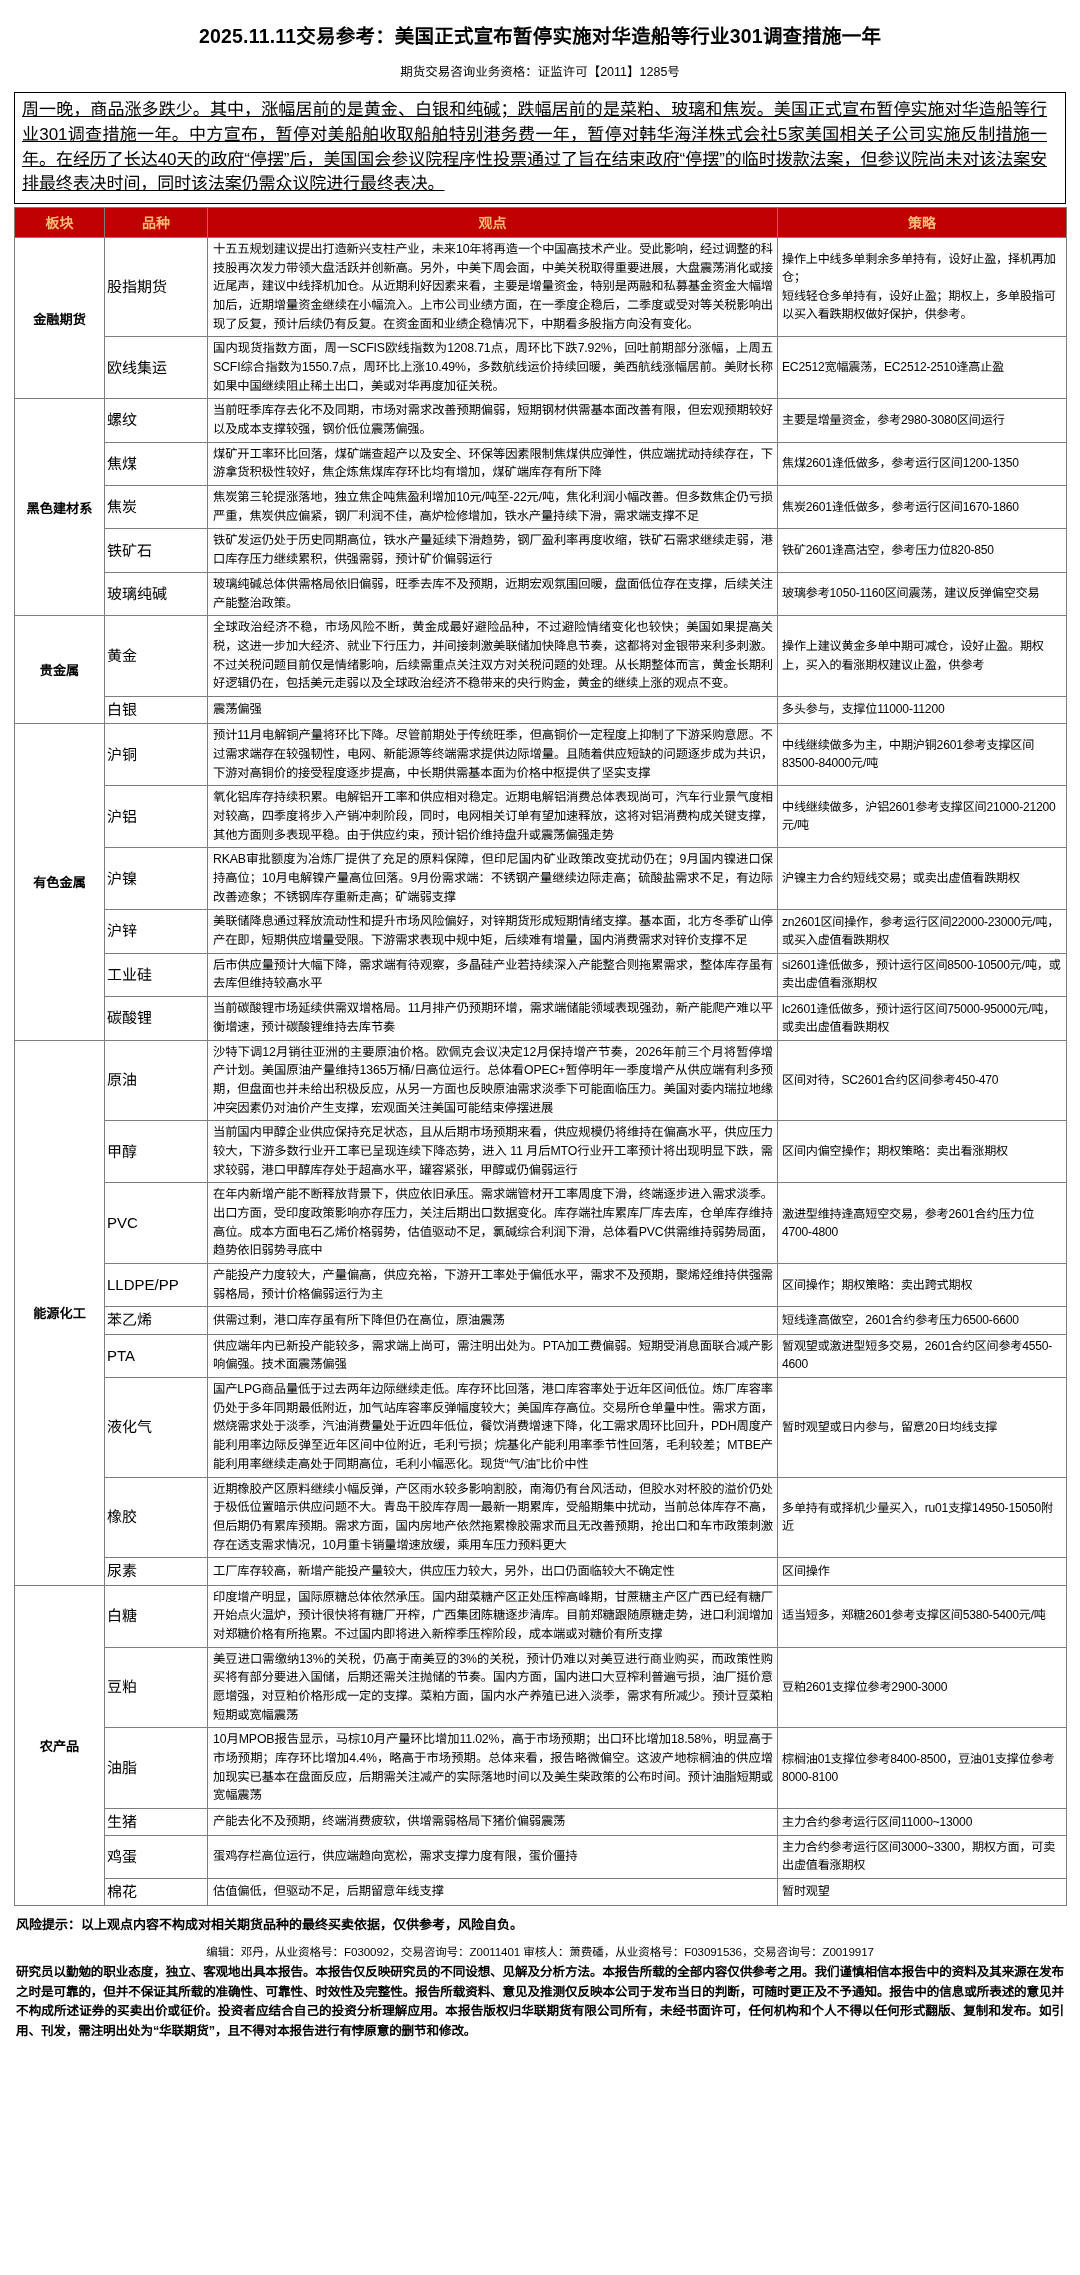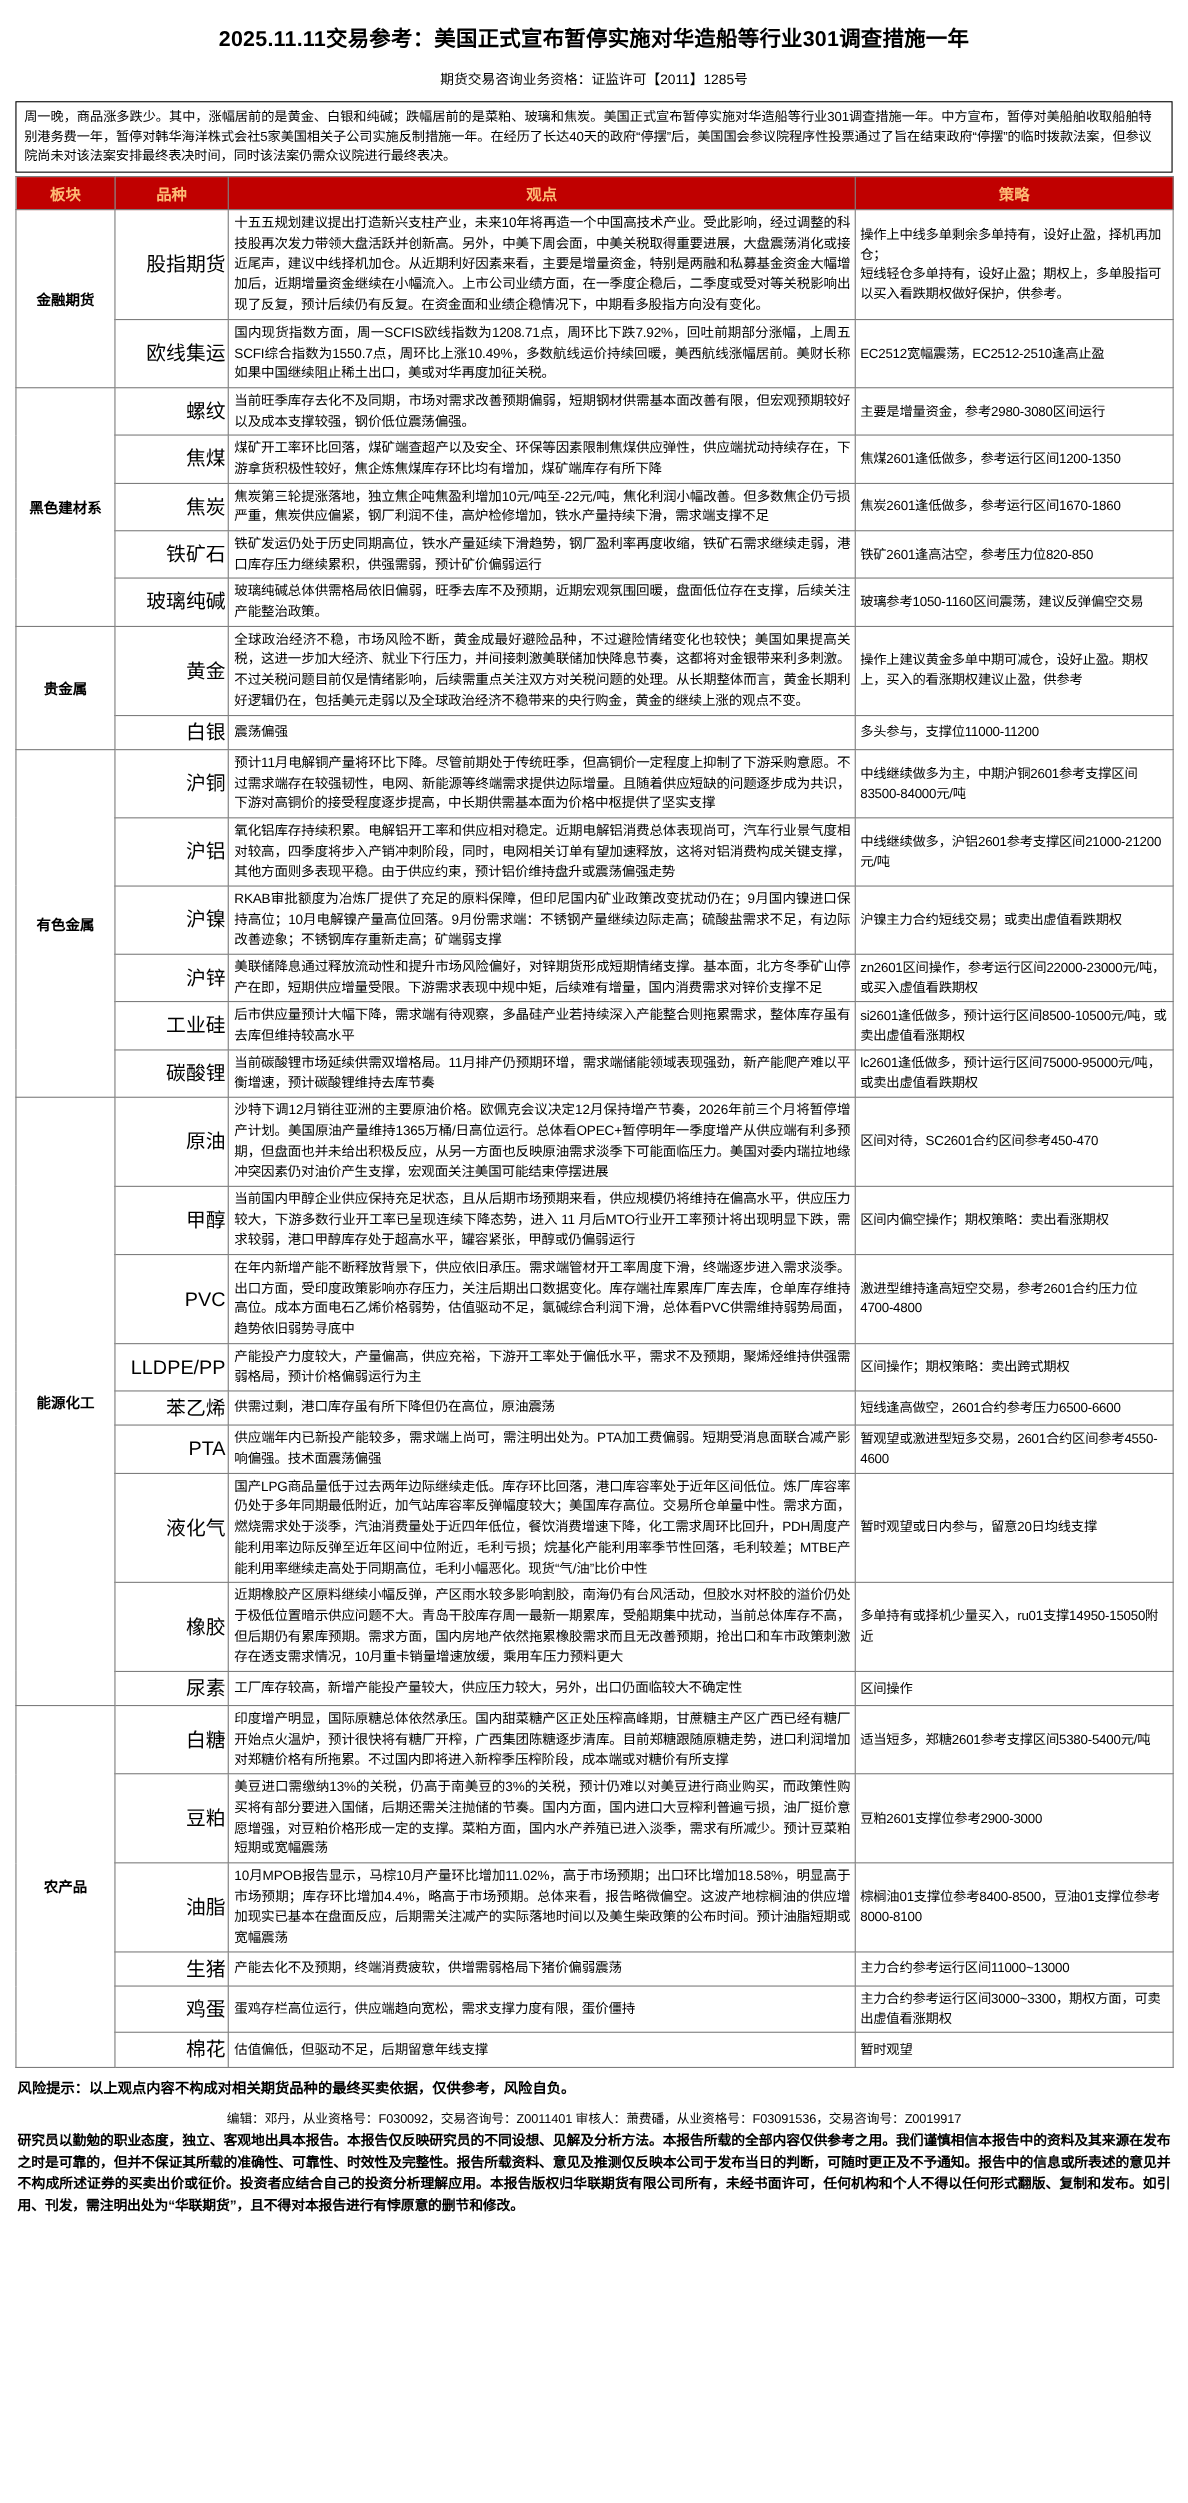--- a/index.html
+++ b/index.html
@@ -32,25 +32,26 @@
     text-align: center;
     font-size: 12.5px;
     font-weight: normal;
     padding: 10px 0 12px 0;
   }
 
   
   .summary-box {
     border: 1.5px solid #000;
     padding: 5px 18px 6px 7px;
-    font-size: 12px;
+    font-size: 17px;
     line-height: 1.45;
     text-align: justify;
     text-justify: inter-ideograph;
     letter-spacing: -0.1px;
+    text-decoration: underline;
   }
 
   
   table.main {
     border-collapse: collapse;
     width: 100%;
     margin-top: 3px;
     table-layout: fixed;
   }
   table.main th, table.main td {
@@ -74,22 +75,22 @@
 
   td.sector {
     text-align: center;
     font-size: 13.2px;
     font-weight: bold;
     border-left: 1.4px solid #555;
     border-right: 1.4px solid #555;
     padding: 2px;
   }
   td.variety {
-    text-align: right;
-    font-size: 18px;
+    text-align: left;
+    font-size: 15px;
     padding: 3px 2px;
     line-height: 1.35;
   }
   td.view {
     font-size: 12.3px;
     line-height: 1.52;
     padding: 2px 4px 3px 5px;
     text-align: justify;
     text-justify: inter-ideograph;
     letter-spacing: -0.15px;

